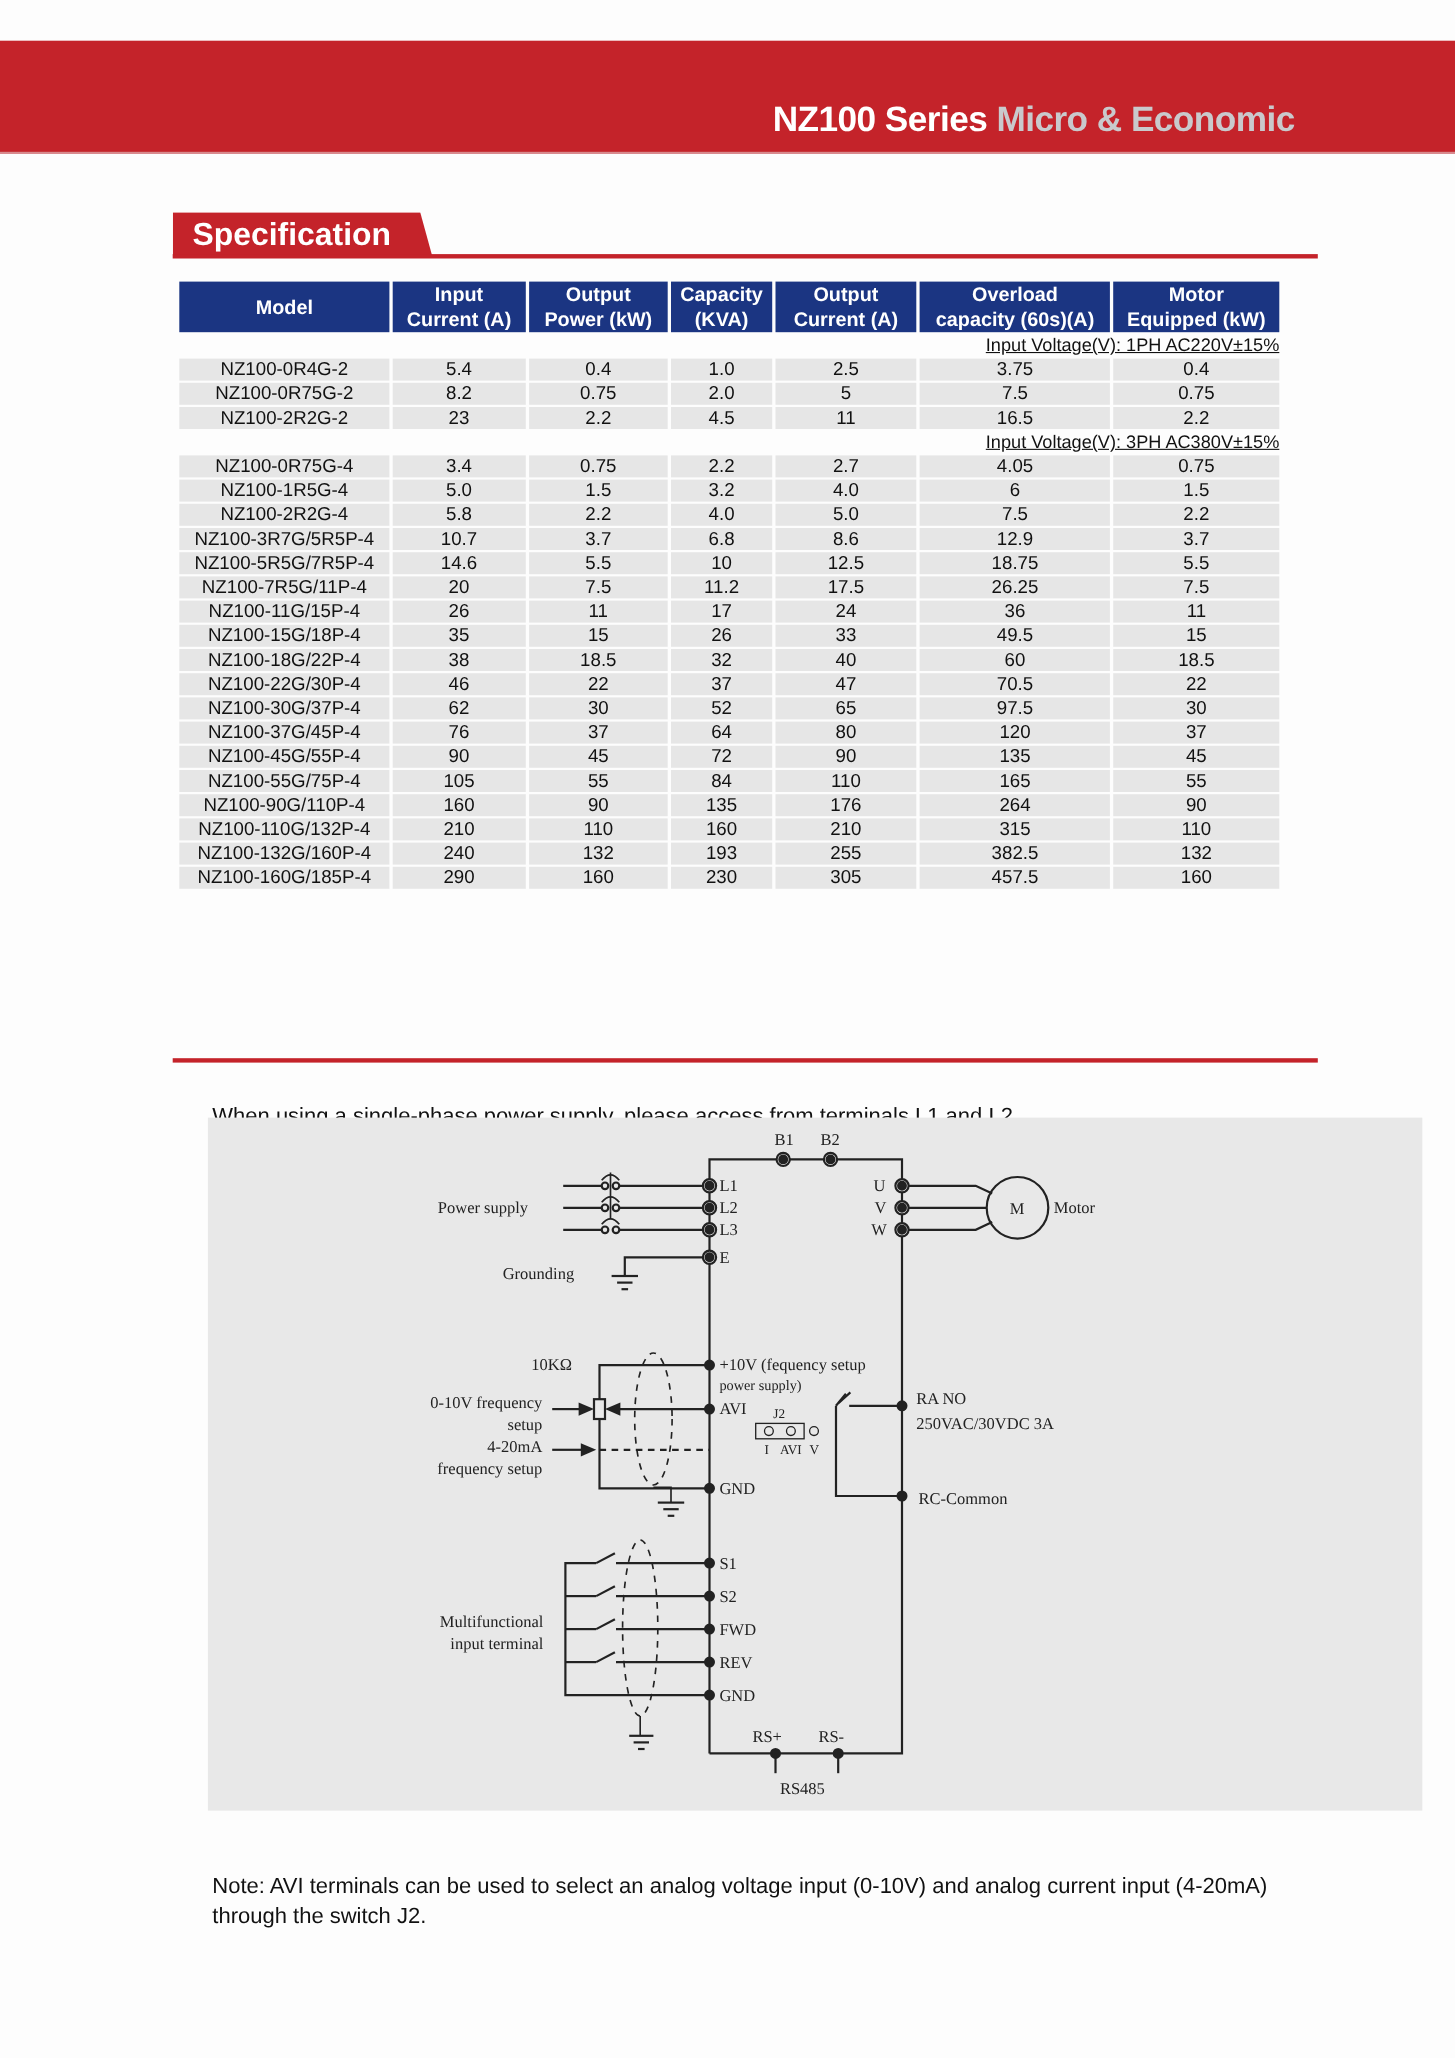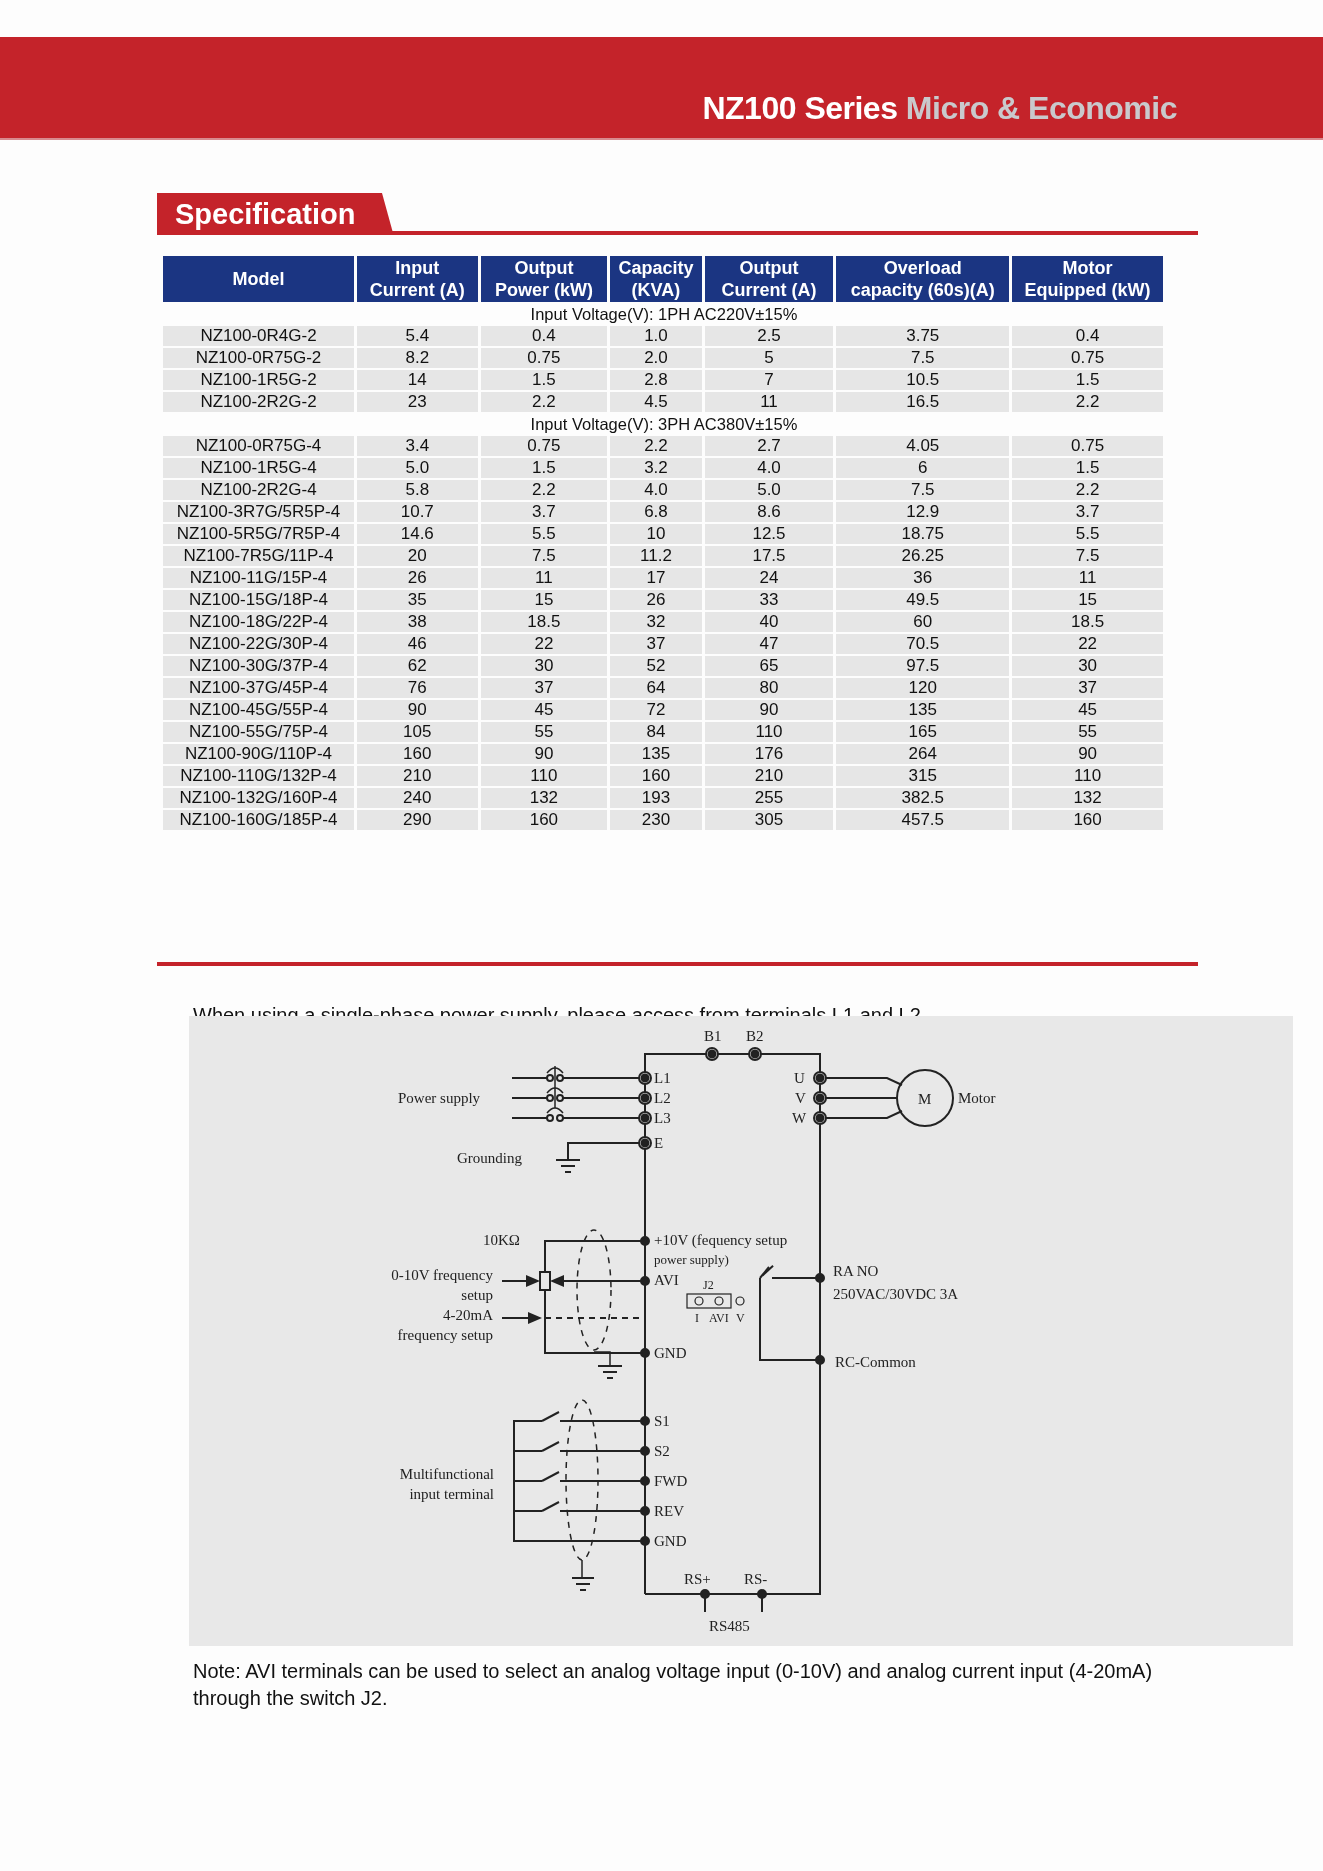--- a/index.html
+++ b/index.html
@@ -8,24 +8,24 @@
   .banner-title { position:absolute; right:146px; top:53px; font-size:32px; font-weight:bold; letter-spacing:-0.5px; white-space:nowrap; }
   .banner-title .w { color:#ffffff; }
   .banner-title .g { color:#c9c9cc; }
   .sec-head { position:absolute; left:157px; width:1009px; height:42px;padding-left:32px; }
   .sec-head .tab { position:absolute; left:0; top:0; height:40px; background:#c4232a; }
   .sec-head .tab span { position:absolute; left:18px; top:5px; color:#fff; font-weight:bold; font-size:29px; white-space:nowrap; }
   .sec-head .line { position:absolute; left:0; right:0; bottom:0; height:4px; background:#c4232a; }
   table.spec { position:absolute; left:160px; top:254px; width:1006px; border-collapse:separate; border-spacing:3px 2px; font-size:17px; }
   table.spec th { background:#1b3582; color:#fff; font-weight:bold; font-size:18px; line-height:22px; height:46px; padding:0 2px; text-align:center; }
   table.spec td { background:#e6e6e6; color:#111; text-align:center; height:20px; padding:0; line-height:20px; }
-  table.spec td.grp { background:transparent; text-align:center; padding-left:2px; font-size:16.5px; }
+  table.spec td.grp { background:transparent; text-align:right; padding-left:2px; font-size:16.5px;text-decoration:underline; }
   .sub { position:absolute; left:193px; top:1004px; font-size:20px; color:#111; white-space:nowrap; }
   .panel { position:absolute; left:157px; top:1016px; width:1104px; height:630px; background:#e8e8e8;margin-left:32px; }
-  .note { position:absolute; left:193px; top:1658px; width:990px; font-size:20px; line-height:27px; color:#111; }
+  .note { position:absolute; left:193px; top:1702px; width:990px; font-size:20px; line-height:27px; color:#111; }
   svg text { font-family:"Liberation Serif", serif; fill:#222; }
 </style>
 </head>
 <body>
 
 <div class="banner">
   <div class="banner-title">
     <span class="w">NZ100 Series</span>
     <span class="g">Micro &amp; Economic</span>
   </div>
@@ -73,29 +73,20 @@
         <td>0.4</td>
       </tr>
       <tr>
         <td>NZ100-0R75G-2</td>
         <td>8.2</td>
         <td>0.75</td>
         <td>2.0</td>
         <td>5</td>
         <td>7.5</td>
         <td>0.75</td>
-      </tr>
-      <tr>
-        <td>NZ100-1R5G-2</td>
-        <td>14</td>
-        <td>1.5</td>
-        <td>2.8</td>
-        <td>7</td>
-        <td>10.5</td>
-        <td>1.5</td>
       </tr>
       <tr>
         <td>NZ100-2R2G-2</td>
         <td>23</td>
         <td>2.2</td>
         <td>4.5</td>
         <td>11</td>
         <td>16.5</td>
         <td>2.2</td>
       </tr>

